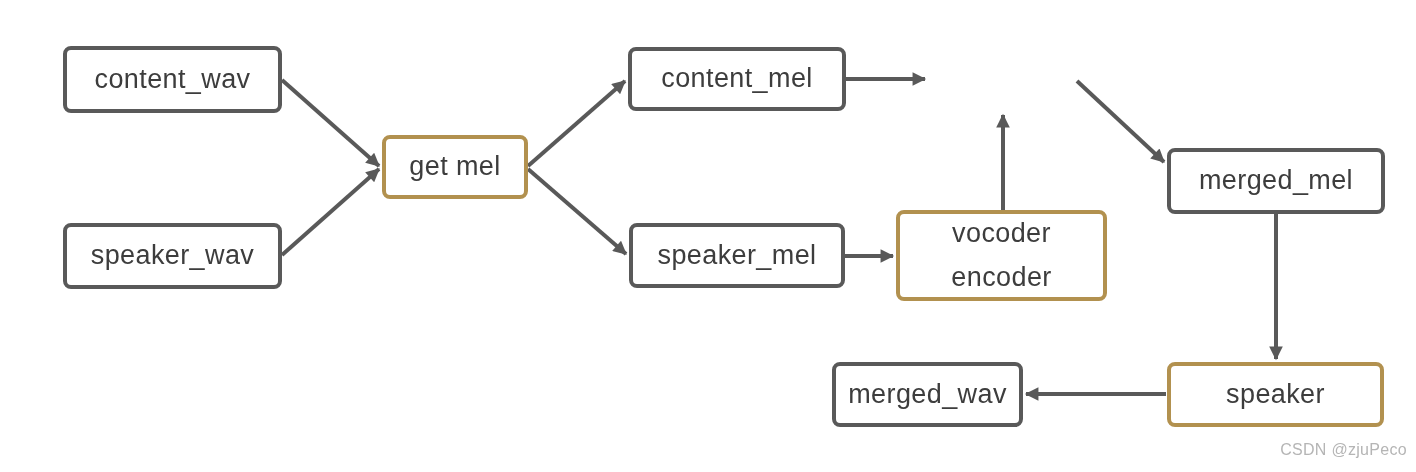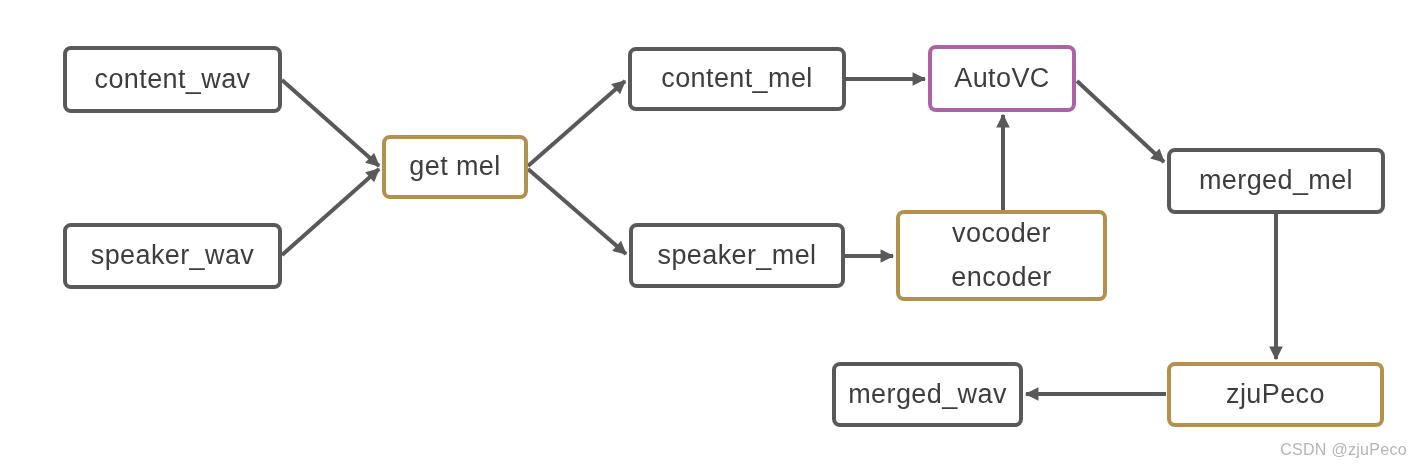--- a/index.html
+++ b/index.html
@@ -94,35 +94,32 @@
   </div>
 
   <div class="node" style="left:628px;top:47px;width:218px;height:64px">
     <span>content_mel</span>
   </div>
 
   <div class="node" style="left:629px;top:223px;width:216px;height:65px">
     <span>speaker_mel</span>
   </div>
 
-  <div class="node purple" style="left:928px;top:45px;width:148px;height:67px">
-    <span>AutoVC</span>
-  </div>
 
   <div class="node gold" style="left:896px;top:210px;width:211px;height:91px">
     <span>vocoder</span>
     <span>encoder</span>
   </div>
 
   <div class="node" style="left:1167px;top:148px;width:218px;height:66px">
     <span>merged_mel</span>
   </div>
 
   <div class="node gold" style="left:1167px;top:362px;width:217px;height:65px">
-    <span>zjuPeco</span>
+    <span>speaker</span>
   </div>
 
   <div class="node" style="left:832px;top:362px;width:191px;height:65px">
     <span>merged_wav</span>
   </div>
 
   <div class="watermark">CSDN @zjuPeco</div>
 
 </div>
 

